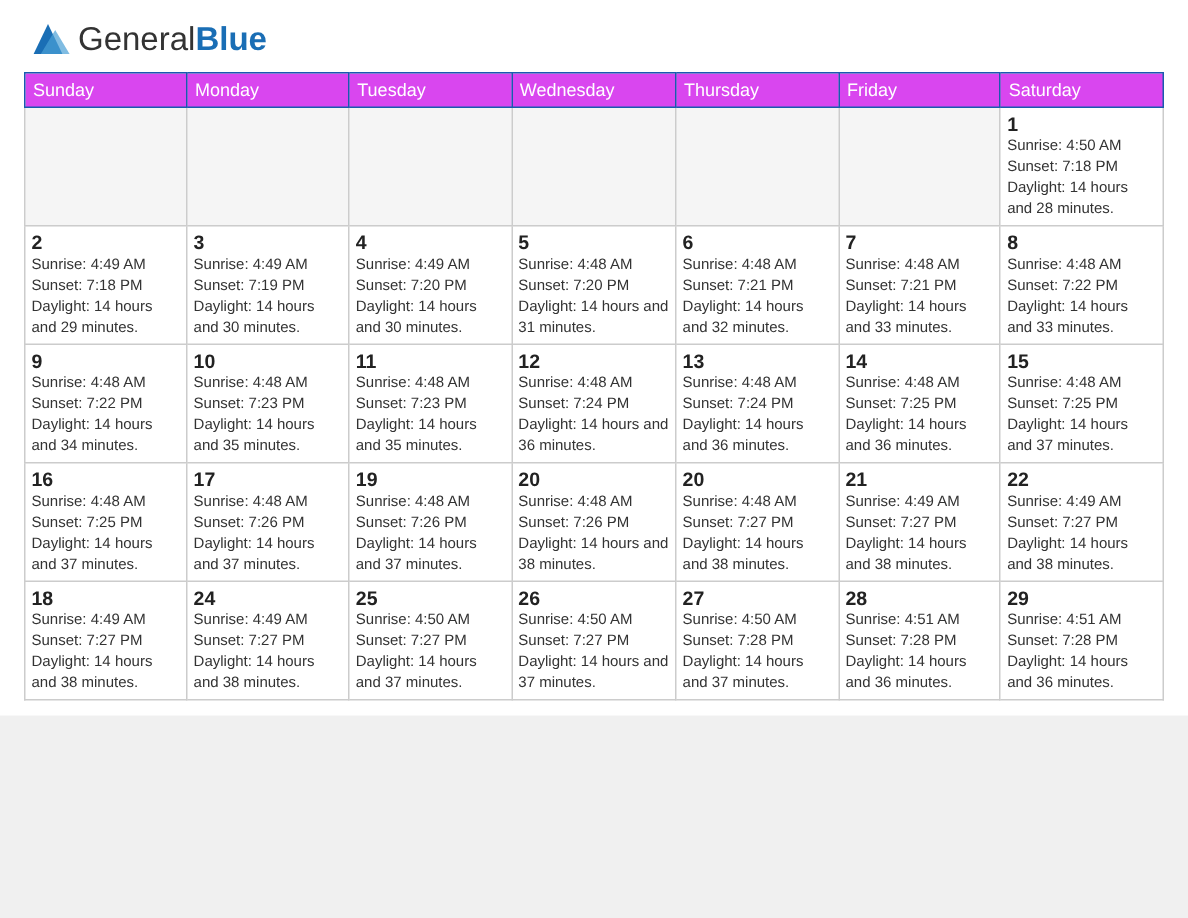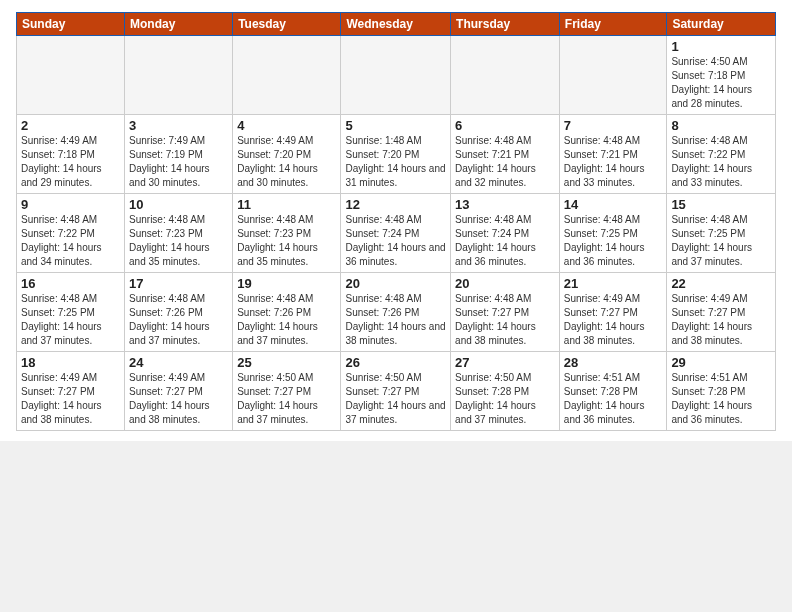--- a/index.html
+++ b/index.html
@@ -51,26 +51,26 @@
     .subtitle {
       font-size: 16px;
       color: #555;
     }
     .calendar {
       width: 100%;
       border-collapse: collapse;
       font-size: 10.5px;
     }
     .calendar thead th {
-      background: #c2410c;
+      background: #d946ef;
       color: white;
       text-align: left;
       padding: 4px 5px;
       font-size: 12px;
-      font-weight: bold;
+      font-weight: normal;
       border: 1px solid #1a5aaf;
     }
     .calendar tbody td {
       border: 1px solid #ccc;
       vertical-align: top;
       padding: 3px 4px;
       width: 112px;
       min-height: 70px;
       background: white;
     }
@@ -93,20 +93,35 @@
       height: 78px;
     }
     .last-row td {
       height: 60px;
     }
   </style>
 </head>
 <body>
 
 <div class="page">
+  <div class="header">
+    <div class="logo">
+      <svg class="logo-icon" viewBox="0 0 40 35" xmlns="http://www.w3.org/2000/svg">
+        <polygon points="8,30 20,5 32,30" fill="#1a6eb5"></polygon>
+        <polygon points="14,30 26,10 38,30" fill="#4a9fd5" opacity="0.7"></polygon>
+      </svg>
+      <div>
+        <span class="logo-text">General<span>Blue</span></span>
+      </div>
+    </div>
+    <div class="title-block">
+      <div class="month-title"></div>
+      <div class="subtitle"></div>
+    </div>
+  </div>
 
   <table class="calendar">
     <thead>
       <tr>
       <th>Sunday</th>
           <th>Monday</th>
           <th>Tuesday</th>
           <th>Wednesday</th>
           <th>Thursday</th>
           <th>Friday</th>
@@ -132,35 +147,35 @@
         <tr class="week-row">
           <td>
             <span class="day-number">2</span>
             <div class="day-info">Sunrise: 4:49 AM
 Sunset: 7:18 PM
 Daylight: 14 hours
 and 29 minutes.</div>
           </td>
           <td>
             <span class="day-number">3</span>
-            <div class="day-info">Sunrise: 7:49 AM
+            <div class="day-info">Sunrise: 4:49 AM
 Sunset: 7:19 PM
 Daylight: 14 hours
 and 30 minutes.</div>
           </td>
           <td>
             <span class="day-number">4</span>
             <div class="day-info">Sunrise: 4:49 AM
 Sunset: 7:20 PM
 Daylight: 14 hours
 and 30 minutes.</div>
           </td>
           <td>
             <span class="day-number">5</span>
-            <div class="day-info">Sunrise: 1:48 AM
+            <div class="day-info">Sunrise: 4:48 AM
 Sunset: 7:20 PM
 Daylight: 14 hours
 and 31 minutes.</div>
           </td>
           <td>
             <span class="day-number">6</span>
             <div class="day-info">Sunrise: 4:48 AM
 Sunset: 7:21 PM
 Daylight: 14 hours
 and 32 minutes.</div>

